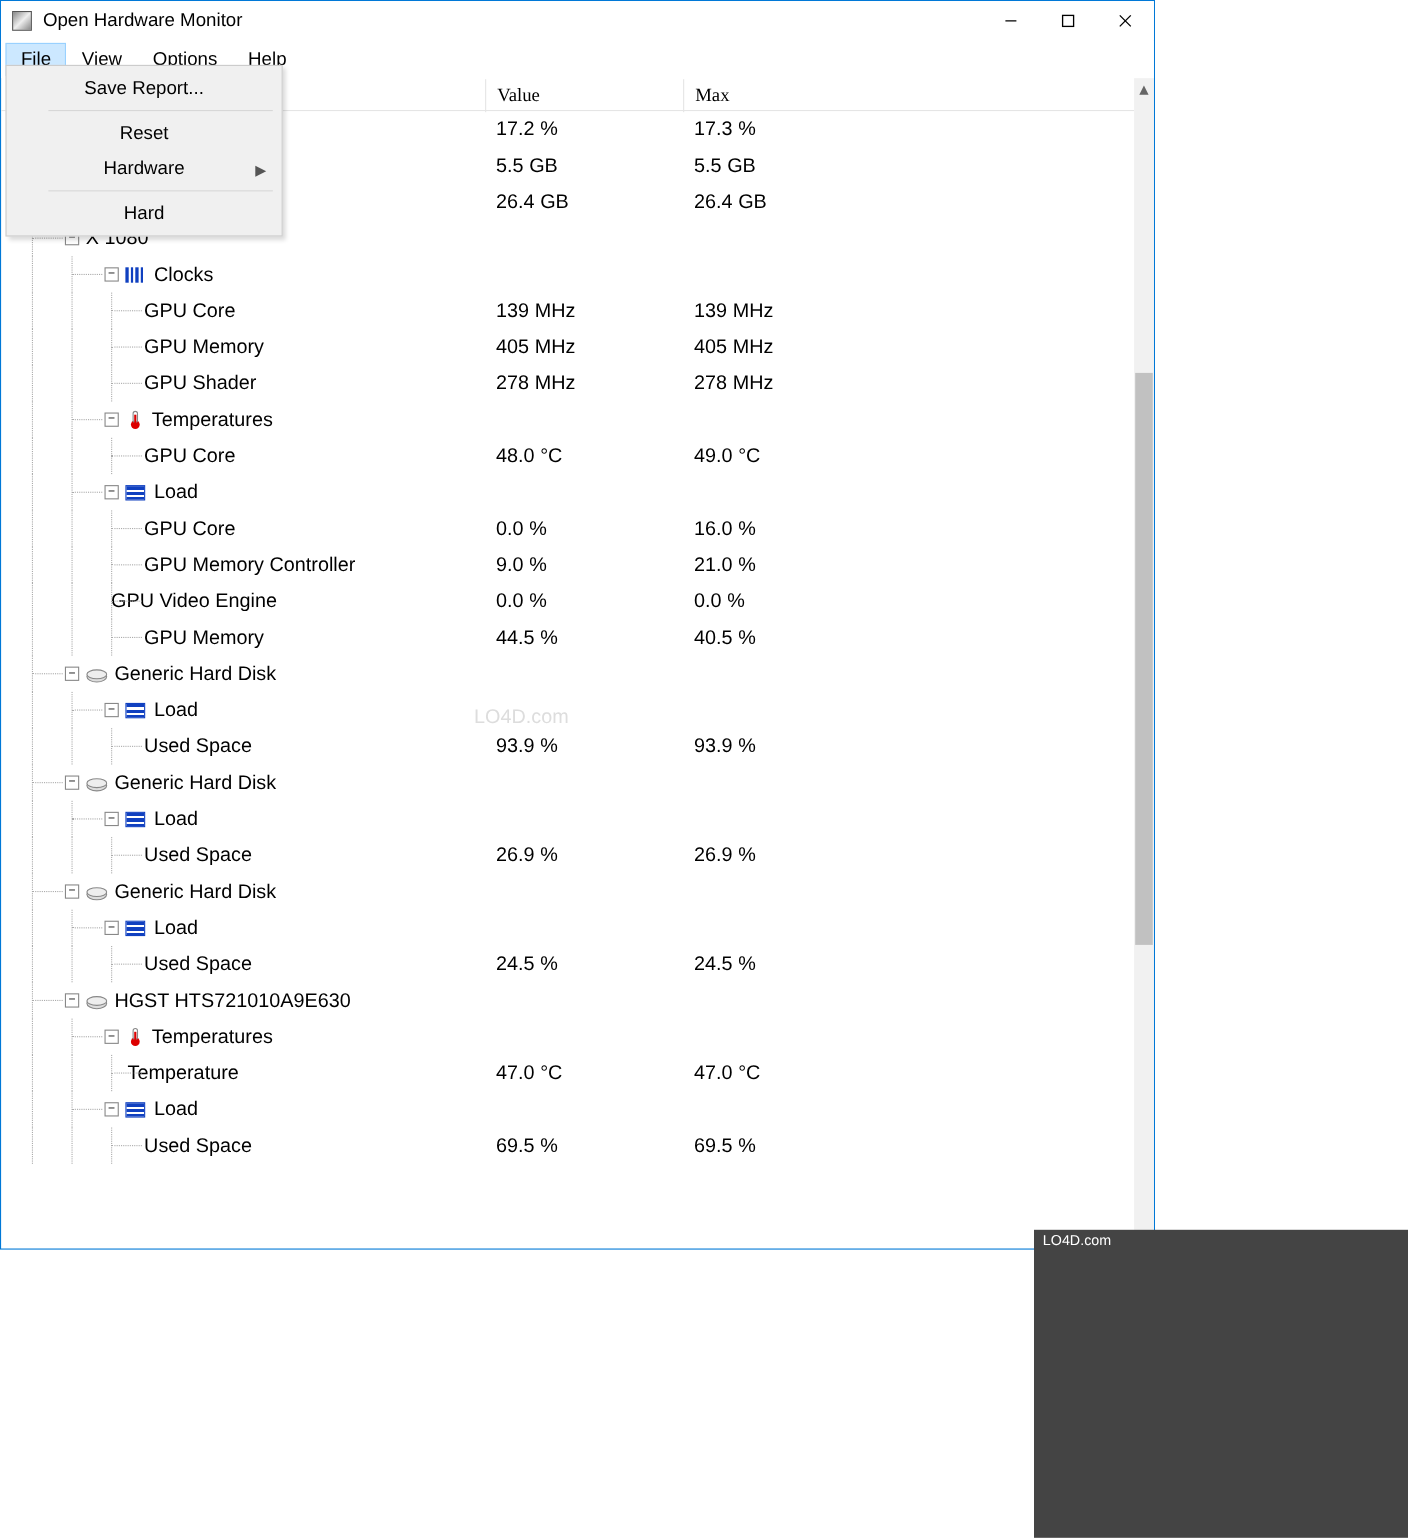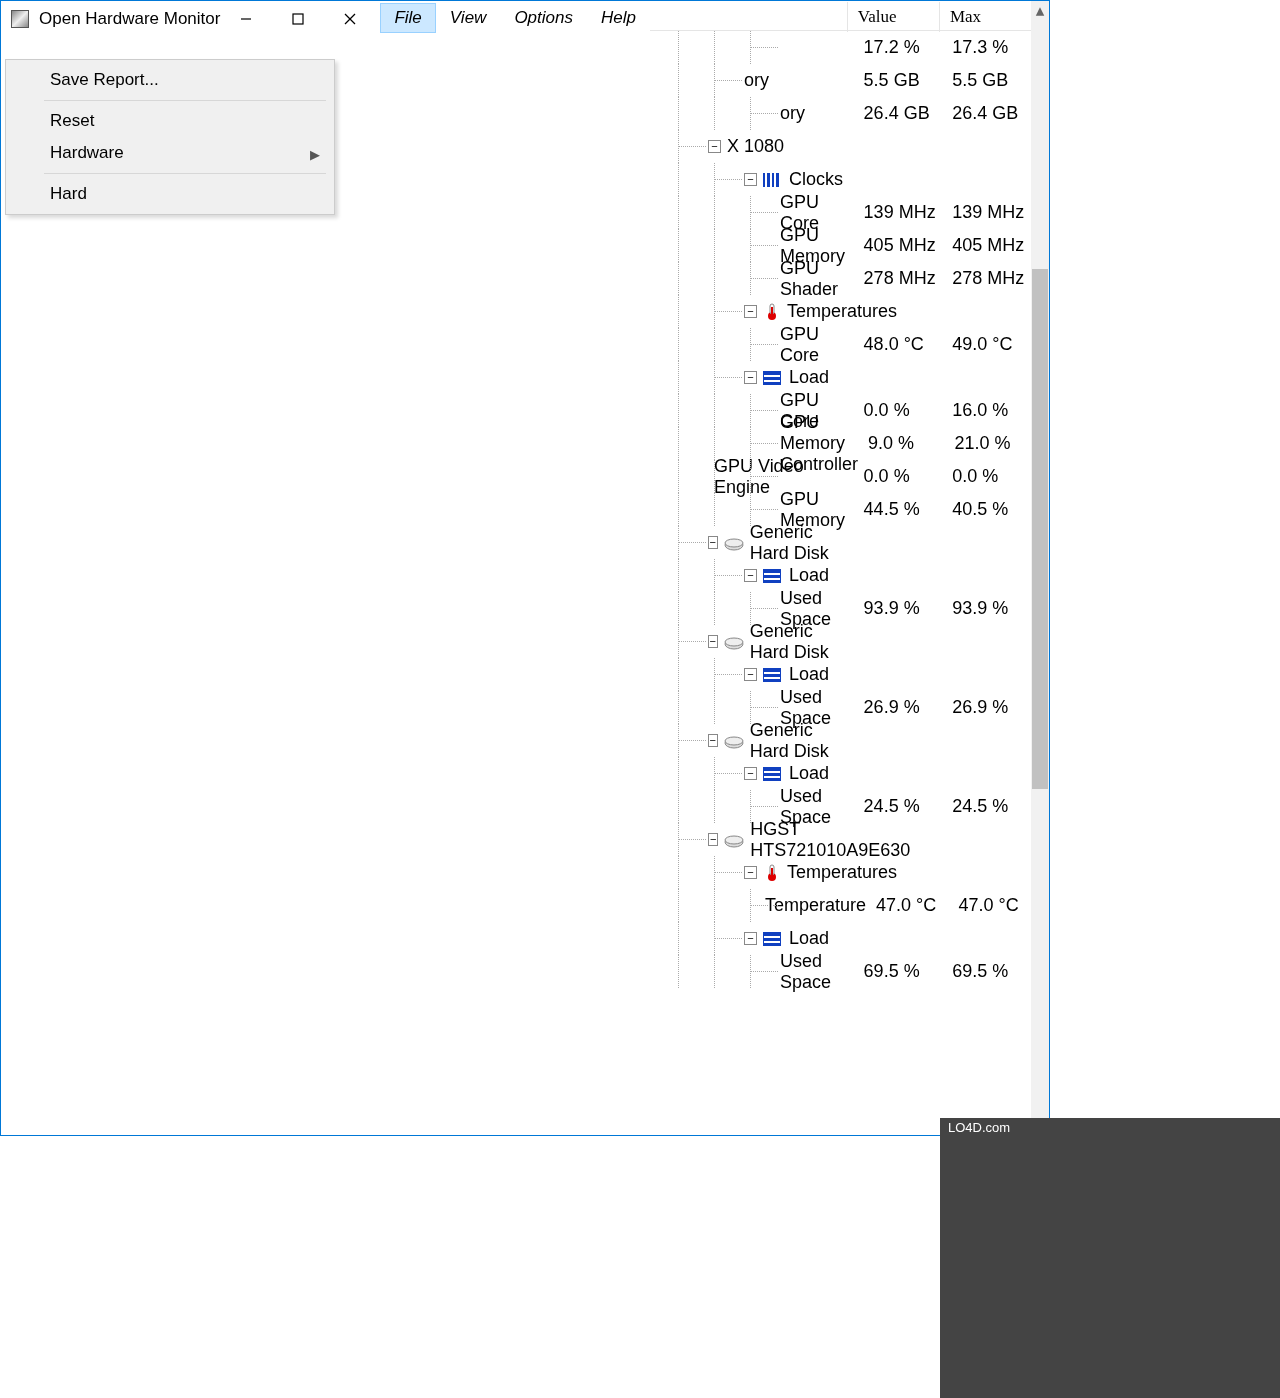--- a/index.html
+++ b/index.html
@@ -1,26 +1,26 @@
 <!DOCTYPE html>
 <html><head>
 <meta charset="utf-8">
 <style>
   * { margin: 0; padding: 0; box-sizing: border-box; }
   body { font-family: "Segoe UI", Tahoma, sans-serif; font-size: 17px; background: #fff; color: #000; }
-  .window { border: 1px solid #0078d7; width: 1050px; height: 1136px; display: flex; flex-direction: row; background: #fff; position: relative; }
+  .window { border: 1px solid #0078d7; width: 1050px; height: 1136px; display: flex; flex-direction: column; background: #fff; position: relative; }
   .titlebar { display: flex; align-items: center; height: 36px; background: #fff; }
   .titlebar .appicon { width: 18px; height: 18px; margin: 0 10px; background: linear-gradient(135deg,#888,#eee,#888); border:1px solid #555; }
   .titlebar .title { flex: 1; font-size: 17px; }
   .winbtn { width: 52px; height: 36px; display:flex; align-items:center; justify-content:center; }
   .winbtn svg { width:14px; height:14px; }
   .menubar { display: flex; height: 34px; background: #fff; align-items:center; padding-left:4px; border-bottom:0; position:relative; z-index:10; }
-  .menuitem { padding: 5px 14px; cursor:default;font-style:italic; }
+  .menuitem { padding: 5px 14px; cursor:default; }
   .menuitem.active { background: #cce8ff; border:1px solid #99d1ff; padding:4px 13px; }
-  .dropdown { position:absolute; top:58px; left:4px; width:330px; background:#f0f0f0; border:1px solid #ccc; box-shadow:3px 3px 4px rgba(0,0,0,0.15); padding:4px 0; z-index:20; }
+  .dropdown { position:absolute; top:58px; left:4px; width:252px; background:#f0f0f0; border:1px solid #ccc; box-shadow:3px 3px 4px rgba(0,0,0,0.15); padding:4px 0; z-index:20;text-align:center; }
   .dropitem { padding: 6px 44px 6px 44px; position:relative; font-size:17px;}
   .dropsep { height:1px; background:#d7d7d7; margin:4px 8px 4px 38px;}
   .dropitem .sub { position:absolute; right:14px; top:10px; font-size:13px; color:#555;}
   .client { flex:1; display:flex; overflow:hidden; }
   .treepane { flex:1; overflow:hidden; position:relative;}
   .colheaders { display:flex; height:30px; border-bottom:1px solid #e5e5e5; font-size:17px; align-items:center; padding-top:2px;}
   .colheaders .hspacer { width:440px; }
   .colheaders .hcol { width:180px; border-left:1px solid #e5e5e5; padding:5px 10px;font-family:Liberation Serif, serif; }
   .rows { }
   .row { display:flex; align-items:center; height:33px; font-size:18px; }
@@ -303,21 +303,21 @@
             <div class="valcol">21.0 %</div>
           </div>
           <div class="row">
             <div class="treecol">
               <div class="guides">
                 <div class="guide-v" style="margin-left:28px"></div>
                 <div class="guide-v" style="margin-left:35px"></div>
                 <div class="guide-v" style="margin-left:35px"></div>
               </div>
               <div class="guide-h" style="left:100px; width:28px;"></div>
-              <div class="noderow" style="margin-left:64px">
+              <div class="noderow" style="margin-left:100px">
                 <span>GPU Video Engine</span>
               </div>
             </div>
             <div class="valcol">0.0 %</div>
             <div class="valcol">0.0 %</div>
           </div>
           <div class="row">
             <div class="treecol">
               <div class="guides">
                 <div class="guide-v" style="margin-left:28px"></div>

